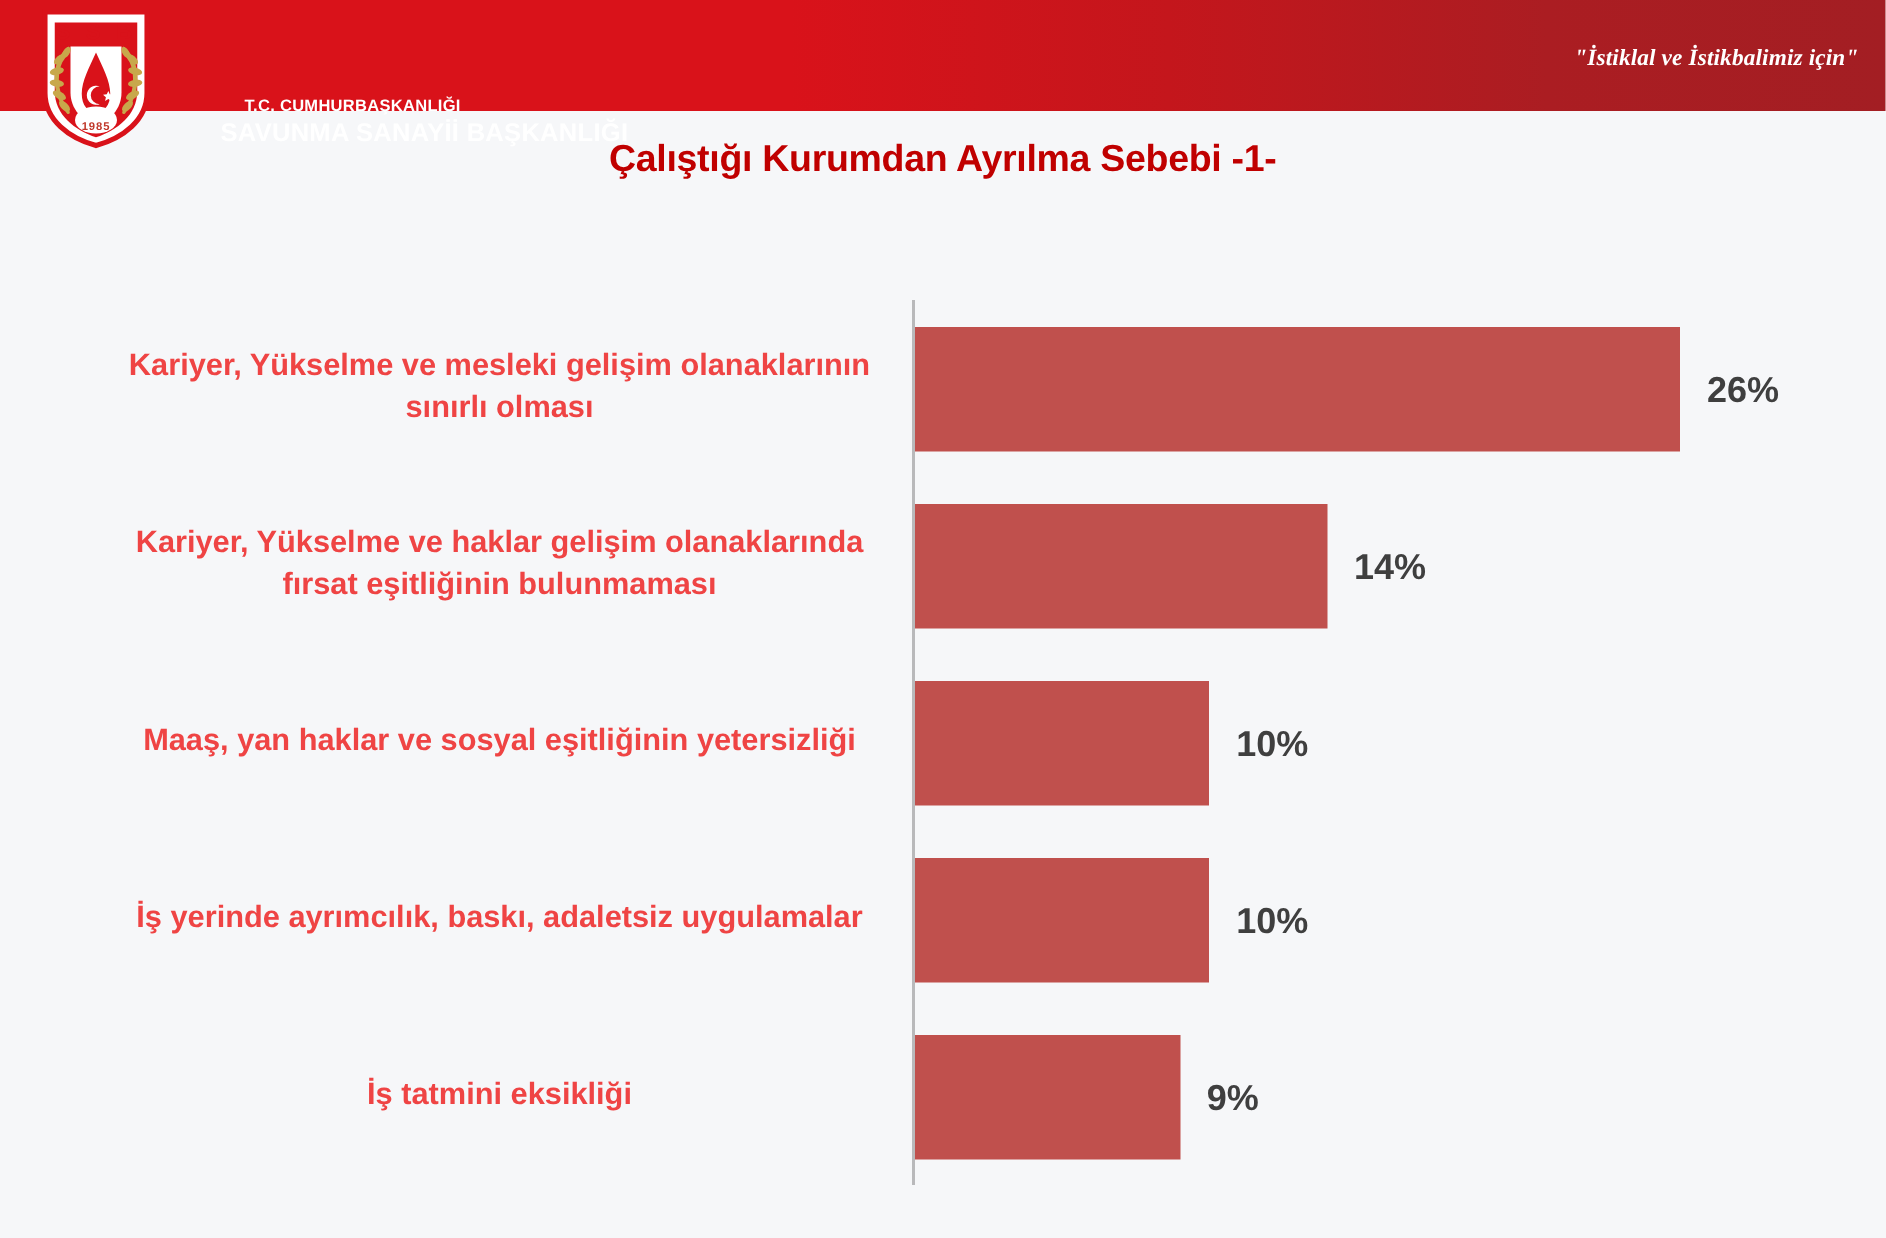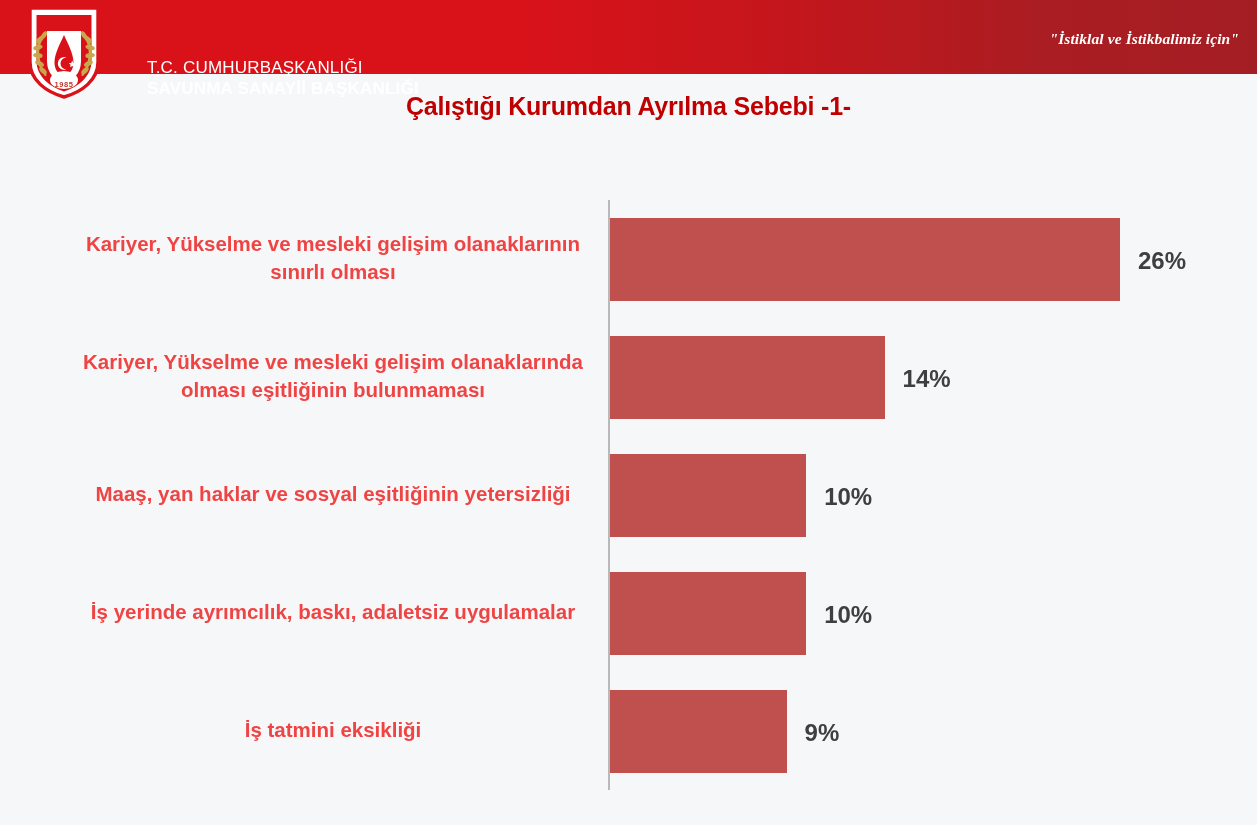--- a/index.html
+++ b/index.html
@@ -49,23 +49,24 @@
   .logo svg { display: block; }
 
   .org-text {
     margin-left: 10px;
     margin-top: 11px;
     color: #ffffff;
     line-height: 1.28;
     letter-spacing: 0.2px;
   }
   .org-line1 {
-    font-size: 17px;
-    font-weight: 400;
-    white-space: nowrap;
+    font-size: 11px;
+    font-weight: 700;
+    white-space: nowrap;
+    margin-left: 16px;
   }
   .org-line2 {
     font-size: 17px;
     font-weight: 700;
     white-space: nowrap;
   }
 
   .slogan {
     position: absolute;
     right: 18px;
@@ -218,21 +219,21 @@
 
   <div class="axis-line"></div>
 
   <div class="plot" id="plot">
       <div class="bar-row" style="top: 0px;">
         <div class="bar-label" style="top: 30px; height: 83px; display: flex; align-items: center; justify-content: center;">Kariyer, Yükselme ve mesleki gelişim olanaklarının sınırlı olması</div>
         <div class="bar-shape" style="top: 32px; height: 83px; width: 510px; background: rgb(192, 80, 77);"></div>
         <div class="bar-value" style="left: 1138px; top: 60.5px;">26%</div>
       </div>
       <div class="bar-row" style="top: 0px;">
-        <div class="bar-label" style="top: 148px; height: 83px; display: flex; align-items: center; justify-content: center;">Kariyer, Yükselme ve mesleki gelişim olanaklarında olması eşitliğinin bulunmaması</div>
+        <div class="bar-label" style="top: 148px; height: 83px; display: flex; align-items: center; justify-content: center;">Kariyer, Yükselme ve haklar gelişim olanaklarında fırsat eşitliğinin bulunmaması</div>
         <div class="bar-shape" style="top: 150px; height: 83px; width: 274.615px; background: rgb(192, 80, 77);"></div>
         <div class="bar-value" style="left: 902.615px; top: 178.5px;">14%</div>
       </div>
       <div class="bar-row" style="top: 0px;">
         <div class="bar-label" style="top: 266px; height: 83px; display: flex; align-items: center; justify-content: center;">Maaş, yan haklar ve sosyal eşitliğinin yetersizliği</div>
         <div class="bar-shape" style="top: 268px; height: 83px; width: 196.154px; background: rgb(192, 80, 77);"></div>
         <div class="bar-value" style="left: 824.154px; top: 296.5px;">10%</div>
       </div>
       <div class="bar-row" style="top: 0px;">
         <div class="bar-label" style="top: 384px; height: 83px; display: flex; align-items: center; justify-content: center;">İş yerinde ayrımcılık, baskı, adaletsiz uygulamalar</div>

